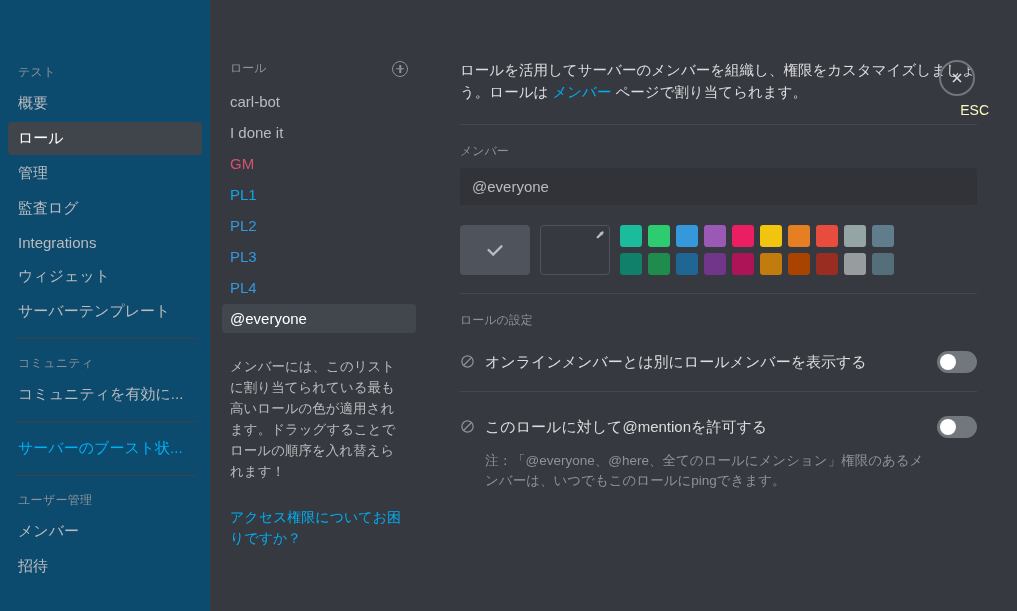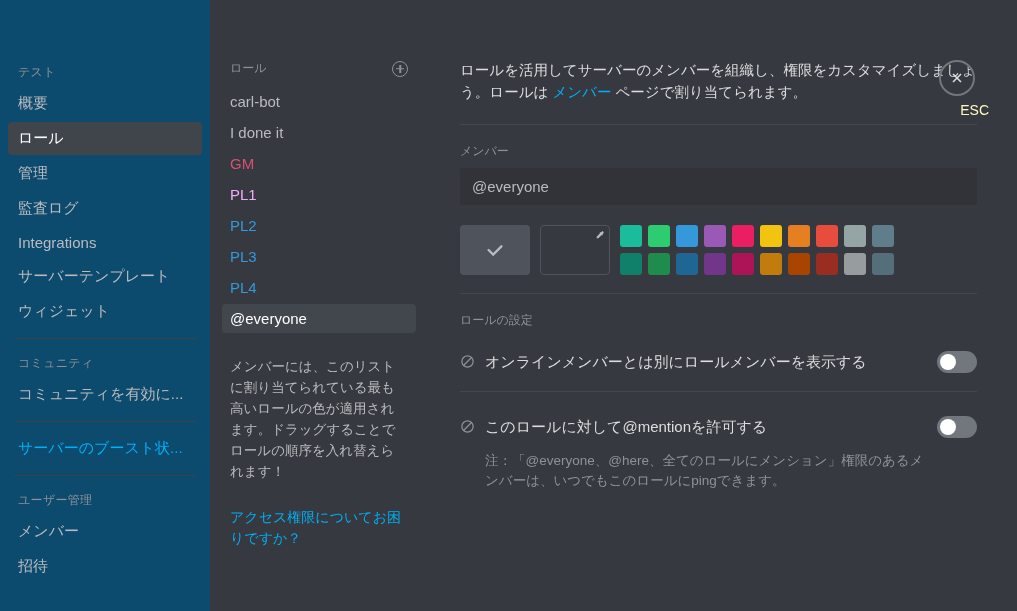--- a/index.html
+++ b/index.html
@@ -183,22 +183,22 @@
 <body>
 
 <div class="col1">
   <div class="section-heading">テスト</div>
   <div id="nav-main">
       <div class="nav-item">概要</div>
       <div class="nav-item active">ロール</div>
       <div class="nav-item">管理</div>
       <div class="nav-item">監査ログ</div>
       <div class="nav-item">Integrations</div>
+      <div class="nav-item">ウィジェット</div>
       <div class="nav-item">サーバーテンプレート</div>
-      <div class="nav-item">ウィジェット</div>
     </div>
   <div class="divider"></div>
   <div class="section-heading">コミュニティ</div>
   <div id="nav-community">
       <div class="nav-item">コミュニティを有効に...</div>
     </div>
   <div class="divider"></div>
   <div id="nav-boost">
       <div class="nav-item boost">サーバーのブースト状...</div>
     </div>
@@ -212,21 +212,21 @@
 
 <div class="col2">
   <div class="roles-header">
     <span>ロール</span>
     <span class="plus-circle"></span>
   </div>
   <div id="role-list">
       <div class="role-item" style="color: rgb(185, 187, 190);">carl-bot</div>
       <div class="role-item" style="color: rgb(185, 187, 190);">I done it</div>
       <div class="role-item" style="color: rgb(213, 82, 112);">GM</div>
-      <div class="role-item" style="color: #f0abfc;">PL1</div>
+      <div class="role-item" style="color: #0ea5e9;">PL1</div>
       <div class="role-item" style="color: rgb(52, 152, 219);">PL2</div>
       <div class="role-item" style="color: rgb(52, 152, 219);">PL3</div>
       <div class="role-item" style="color: rgb(52, 152, 219);">PL4</div>
       <div class="role-item selected" style="color: rgb(255, 255, 255);">@everyone</div>
     </div>
   <div class="role-note">メンバーには、このリストに割り当てられている最も高いロールの色が適用されます。ドラッグすることでロールの順序を入れ替えられます！</div>
   <div class="role-help">アクセス権限についてお困りですか？</div>
 </div>
 
 <div class="col3">

